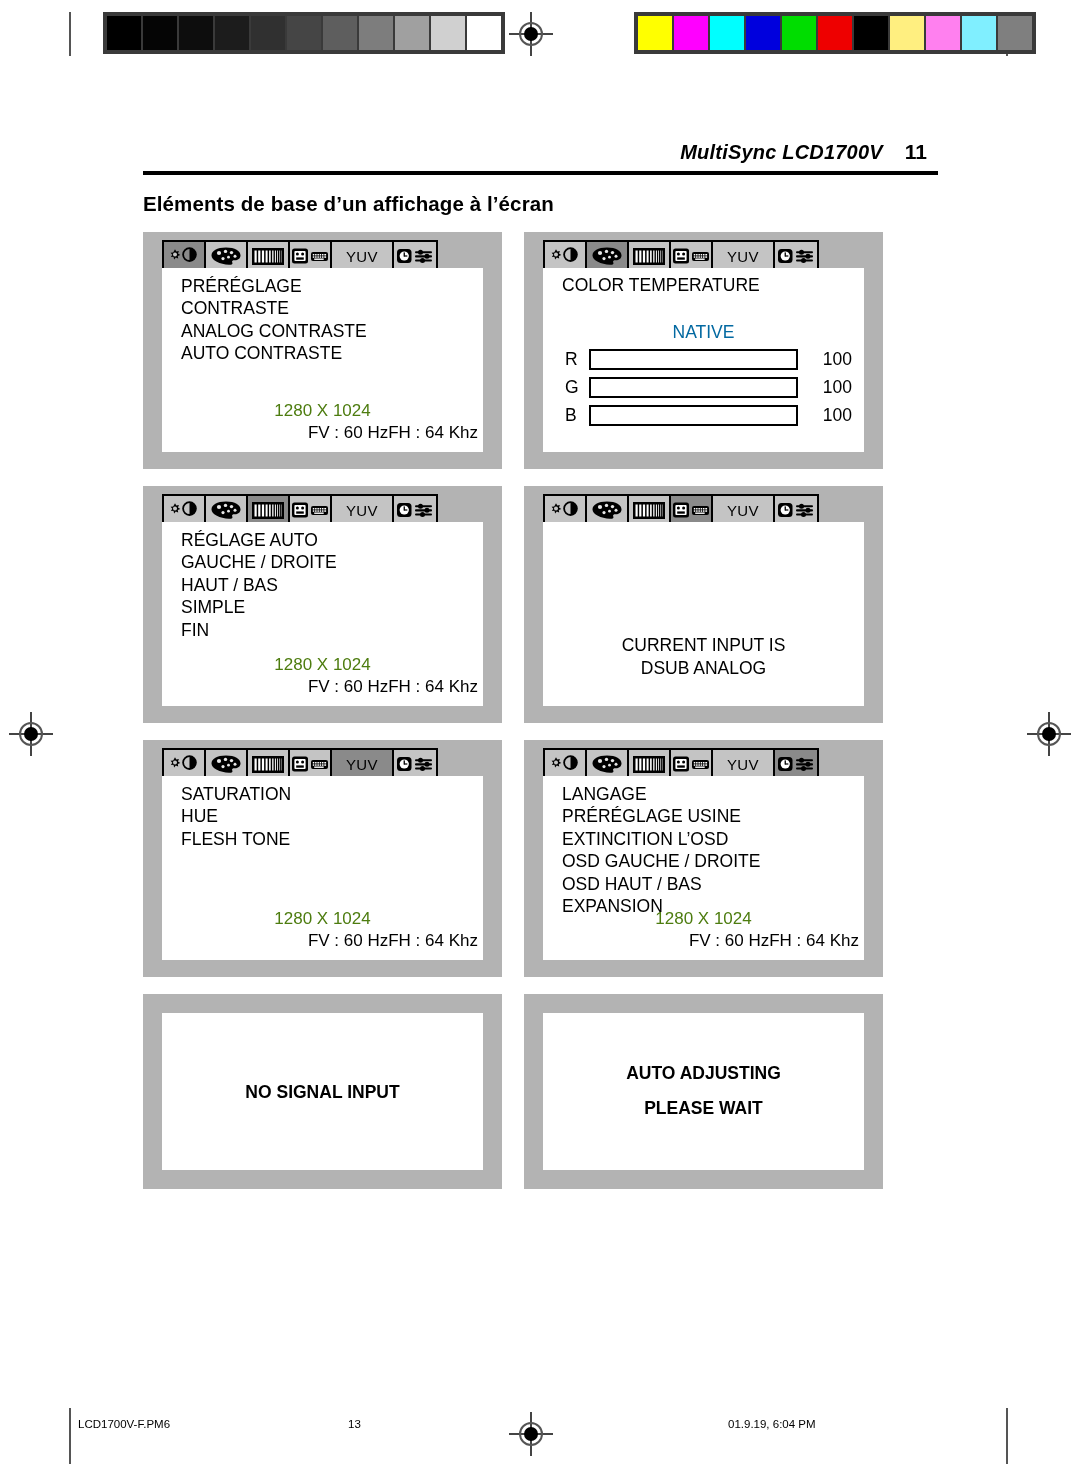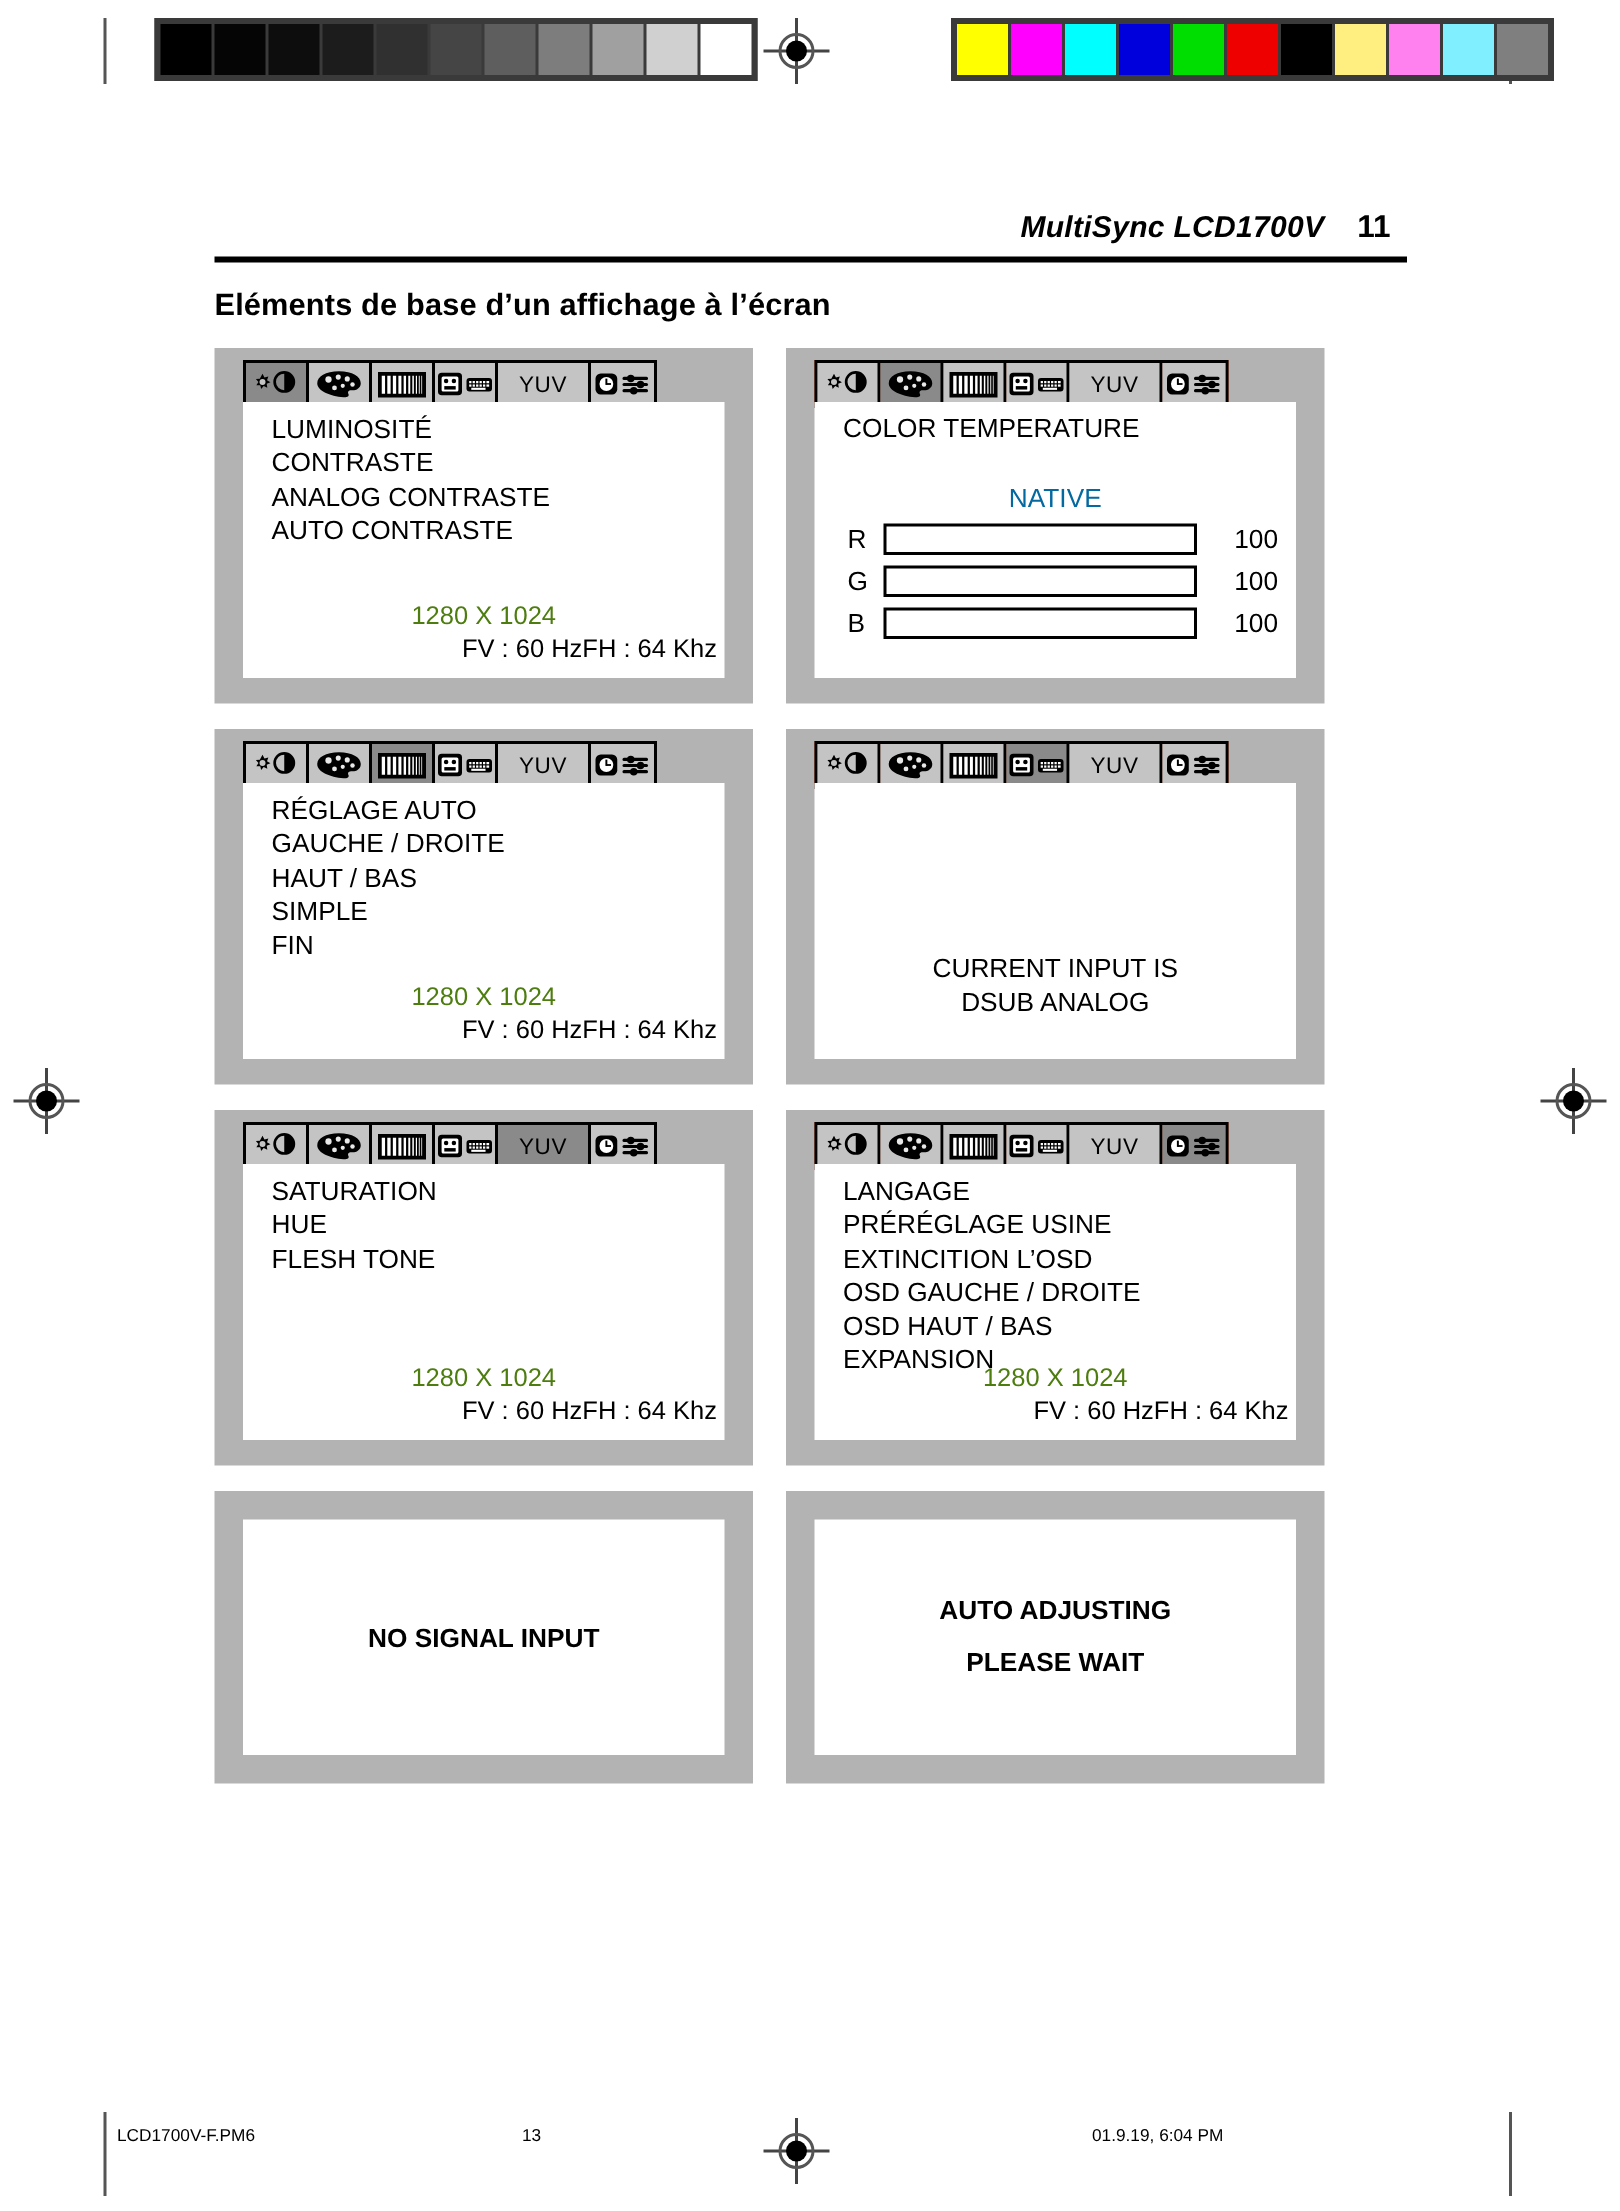--- a/index.html
+++ b/index.html
@@ -57,21 +57,21 @@
     position:relative;
   }
   .osd-tall{height:237px;}
   .osd-msg{height:195px;font-weight:bold;}
 
   
   .tabbar{
     position:absolute;left:19px;top:8px;
     display:flex;
     border:2px solid #000;
-    background:#c2410c;
+    background:#000000;
     box-sizing:border-box;
   }
   .tab{
     width:42px;height:28px;
     border-right:2px solid #000;
     background:#c4c4c4;
     display:flex;align-items:center;justify-content:center;
     box-sizing:border-box;
   }
   .tab:last-child{border-right:none;}
@@ -290,21 +290,21 @@
         <circle cx="32" cy="10.35" r="2.5"></circle>
         <rect x="20" y="13.4" width="17" height="2.1" rx="1"></rect>
         <circle cx="27.5" cy="14.45" r="2.5"></circle>
       </g>
     </svg>
             </span>
           </div>
         </div>
         <div class="screen">
           <ul class="menu">
-            <li>LUMINOSITÉ</li>
+            <li>PRÉRÉGLAGE</li>
             <li>CONTRASTE</li>
             <li>ANALOG CONTRASTE</li>
             <li>AUTO CONTRASTE</li>
           </ul>
           <div class="res-block">
             <div class="res-line">1280 X 1024</div>
             <div class="freq-line">
               <span>FV : 60 Hz</span>
               <span>FH : 64 Khz</span>
             </div>

